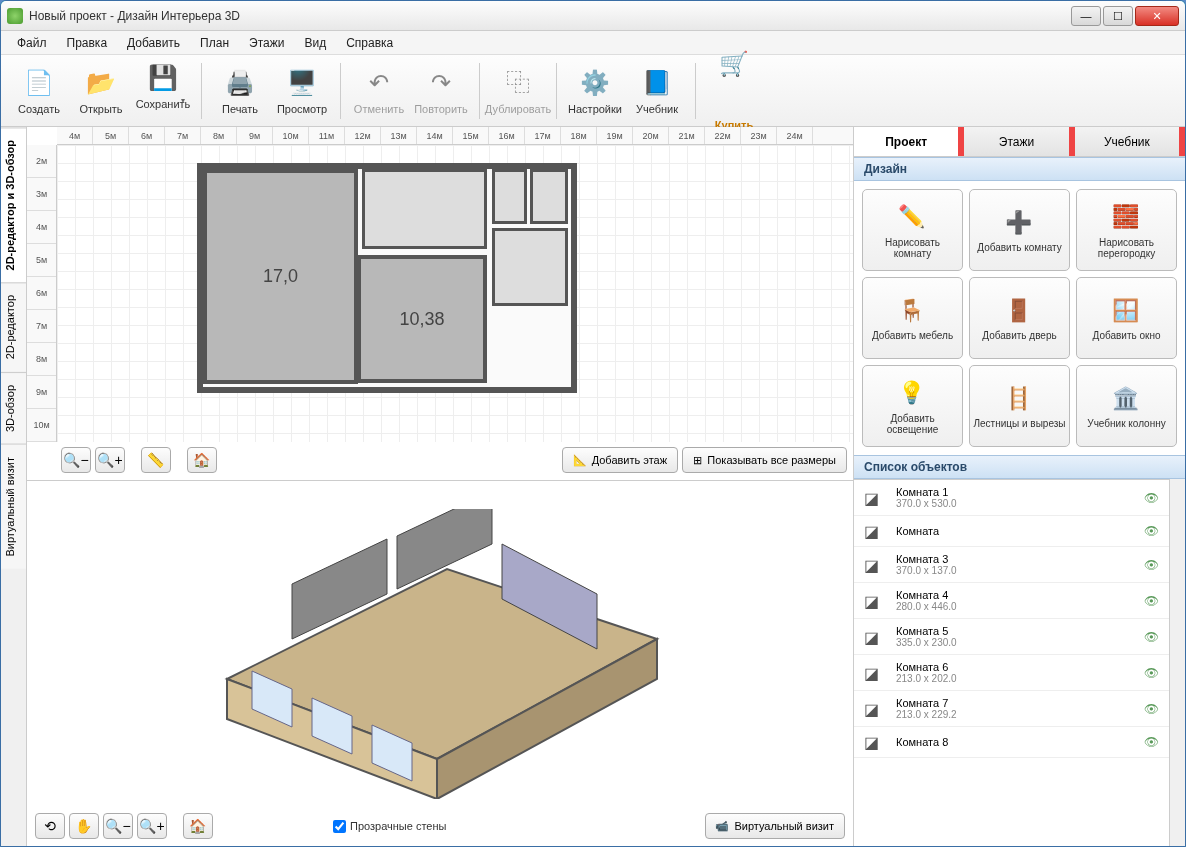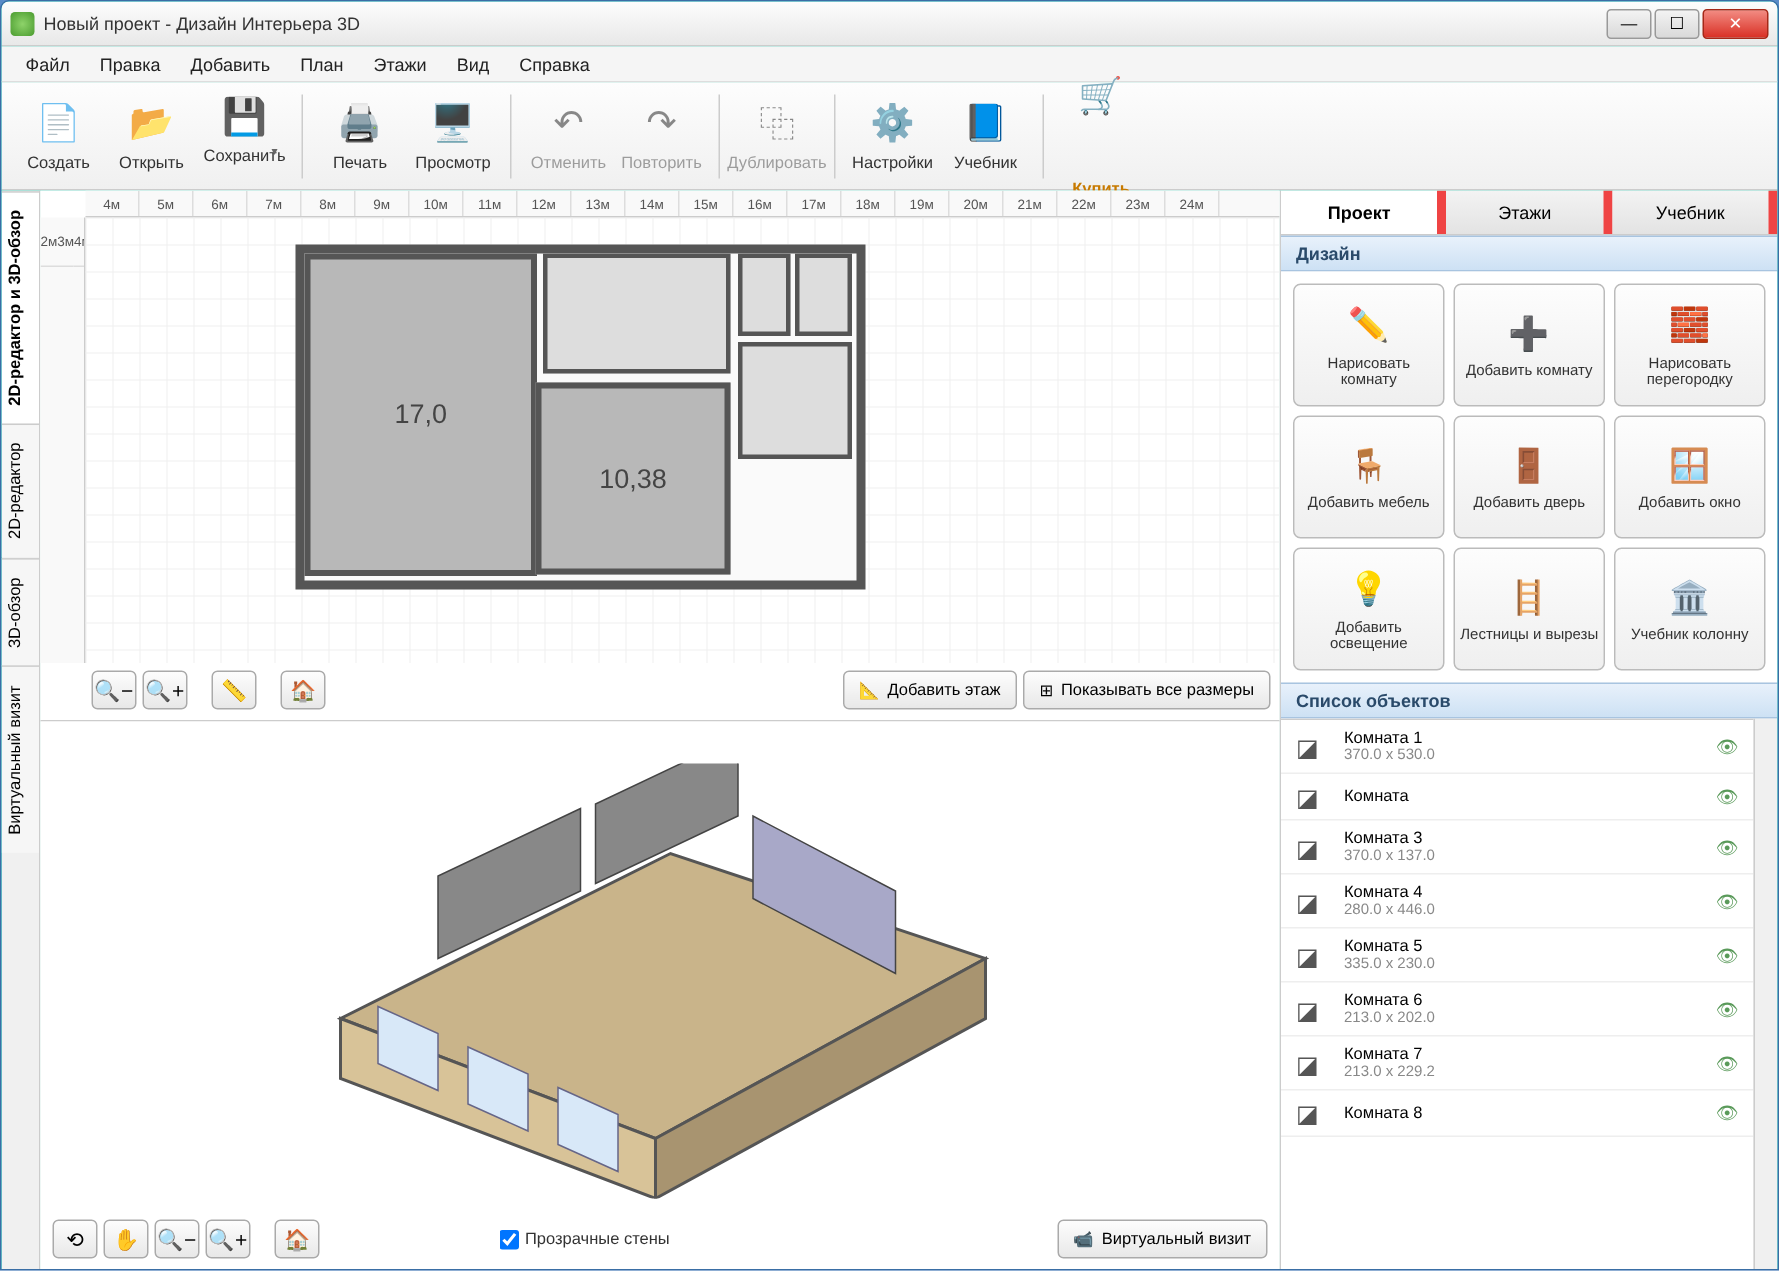--- a/index.html
+++ b/index.html
@@ -20,21 +20,21 @@
 .tb-label { font-size: 11px; color: #333; }
 .tb-sep { width: 1px; height: 56px; background: #ccc; margin: 0 6px; }
 .workspace { flex: 1; display: flex; overflow: hidden; }
 .vtabs { width: 26px; background: #f0f0f0; border-right: 1px solid #ccc; display: flex; flex-direction: column; }
 .vtab { flex-shrink: 0; writing-mode: vertical-rl; transform: rotate(180deg); font-size: 11px; text-align: center; padding: 12px 3px; border-bottom: 1px solid #ccc; cursor: pointer; background: #f6f6f6; white-space: nowrap; }
 .vtab.active { background: #fff; font-weight: 600; }
 .canvas-area { flex: 1; display: flex; flex-direction: column; background: #fff; }
 .plan2d { flex: 0 0 354px; position: relative; background: #fff; border-bottom: 1px solid #ccc; }
 .ruler-h { position: absolute; top: 0; left: 30px; right: 0; height: 18px; background: #f9f9f9; border-bottom: 1px solid #ccc; display: flex; font-size: 9px; color: #555; overflow: hidden; }
 .ruler-h span { width: 36px; text-align: center; border-right: 1px solid #ddd; line-height: 18px; flex-shrink: 0; }
-.ruler-v { position: absolute; top: 18px; left: 0; width: 30px; bottom: 38px; background: #f9f9f9; border-right: 1px solid #ccc; display: flex; flex-direction: row; font-size: 9px; color: #555; overflow: hidden; }
+.ruler-v { position: absolute; top: 18px; left: 0; width: 30px; bottom: 38px; background: #f9f9f9; border-right: 1px solid #ccc; display: flex; flex-direction: column; font-size: 9px; color: #555; overflow: hidden; }
 .ruler-v span { height: 33px; text-align: center; border-bottom: 1px solid #ddd; line-height: 33px; flex-shrink: 0; }
 .grid-bg { position: absolute; top: 18px; left: 30px; right: 0; bottom: 38px; background-image: linear-gradient(#eee 1px,transparent 1px),linear-gradient(90deg,#eee 1px,transparent 1px); background-size: 18px 18px; }
 .floorplan { position: absolute; top: 36px; left: 170px; width: 380px; height: 230px; }
 .wall-outer { position: absolute; inset: 0; border: 6px solid #555; background: #fafafa; }
 .room { position: absolute; background: #b8b8b8; border: 4px solid #555; display: flex; align-items: center; justify-content: center; font-size: 18px; color: #444; }
 .room.r1 { top: 6px; left: 6px; width: 155px; height: 215px; }
 .room.r2 { top: 92px; left: 160px; width: 130px; height: 128px; text-align: right; }
 .room.r3 { top: 148px; left: 290px; width: 82px; height: 72px; }
 .small-room { position: absolute; background: #ddd; border: 3px solid #555; }
 .plan-tools { position: absolute; bottom: 6px; left: 34px; right: 6px; height: 28px; display: flex; align-items: center; gap: 4px; }

